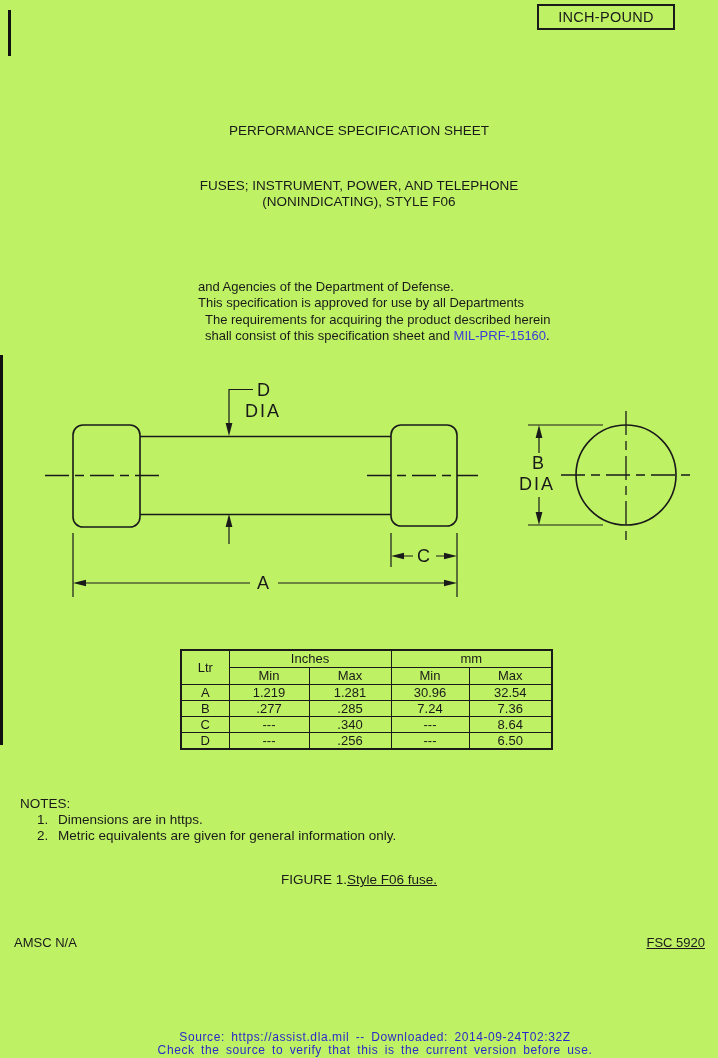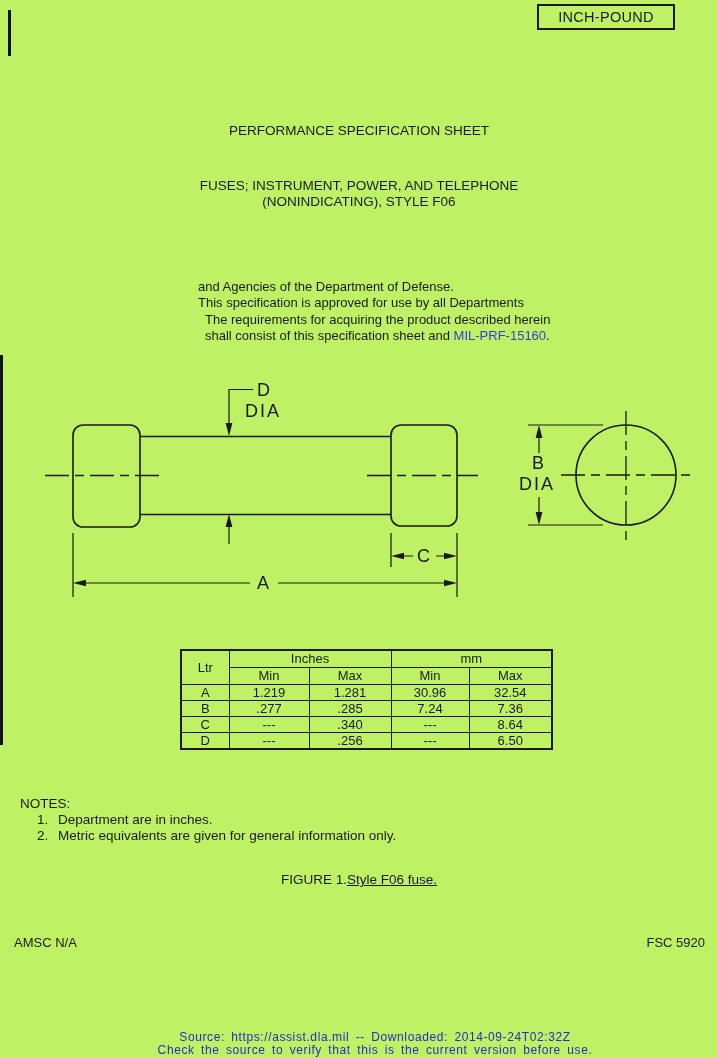--- a/index.html
+++ b/index.html
@@ -65,21 +65,21 @@
   #notes-list { left:37px; top:812px; font-size:13.5px; line-height:16.4px; }
   .note-num { display:inline-block; width:21px; }
 
   
   #figure-caption { top:872px; font-size:13.5px; }
   #figure-caption .cap-pre { margin-right:0; }
   #figure-caption .cap-ul { text-decoration:underline; }
 
   
   #amsc { left:14px; top:935px; font-size:13px; }
-  #fsc { right:13px; top:935px; font-size:13px; }
+  #fsc { right:13px; top:935px; font-size:13px;text-decoration:underline; }
   .source-line { left:16px; width:718px; text-align:center; color:#2a2ac8;
     font-size:12px; letter-spacing:0.6px; word-spacing:2.5px; }
   #source-line1 { top:1030px; }
   #source-line2 { top:1043px; }
 </style>
 </head>
 <body>
 
 <div class="page">
 
@@ -199,21 +199,21 @@
           <td>.256</td>
           <td>---</td>
           <td>6.50</td>
         </tr>
       </tbody>
     </table>
   </div>
 
   <div class="abs" id="notes-heading">NOTES:</div>
   <div class="abs" id="notes-list">
-    <div><span class="note-num">1.</span><span>Department are in inches.</span></div>
+    <div><span class="note-num">1.</span><span>Dimensions are in https.</span></div>
     <div><span class="note-num">2.</span><span>Metric equivalents are given for general information only.</span></div>
   </div>
 
   <div class="abs center-line" id="figure-caption">
     <span class="cap-pre">FIGURE 1.</span><span class="cap-ul">Style F06 fuse.</span>
   </div>
 
   <div class="abs" id="amsc">AMSC N/A</div>
   <div class="abs" id="fsc">FSC 5920</div>
 

